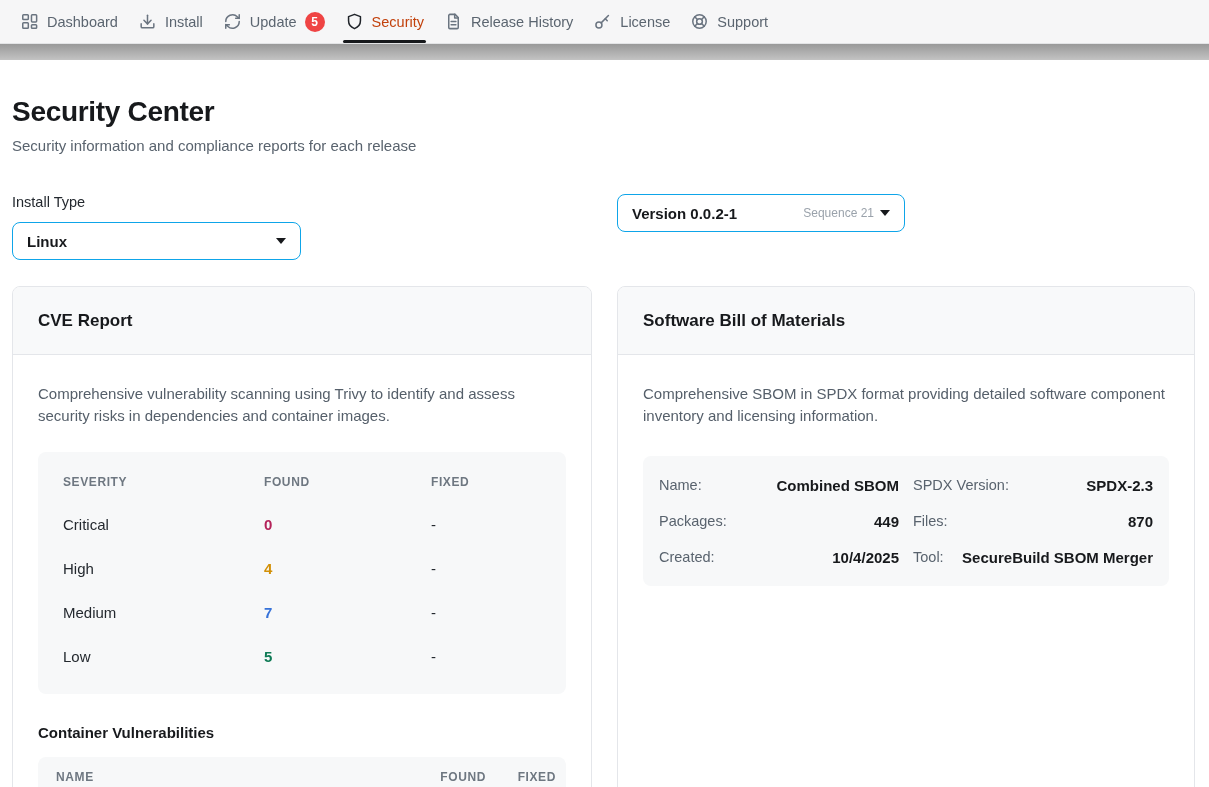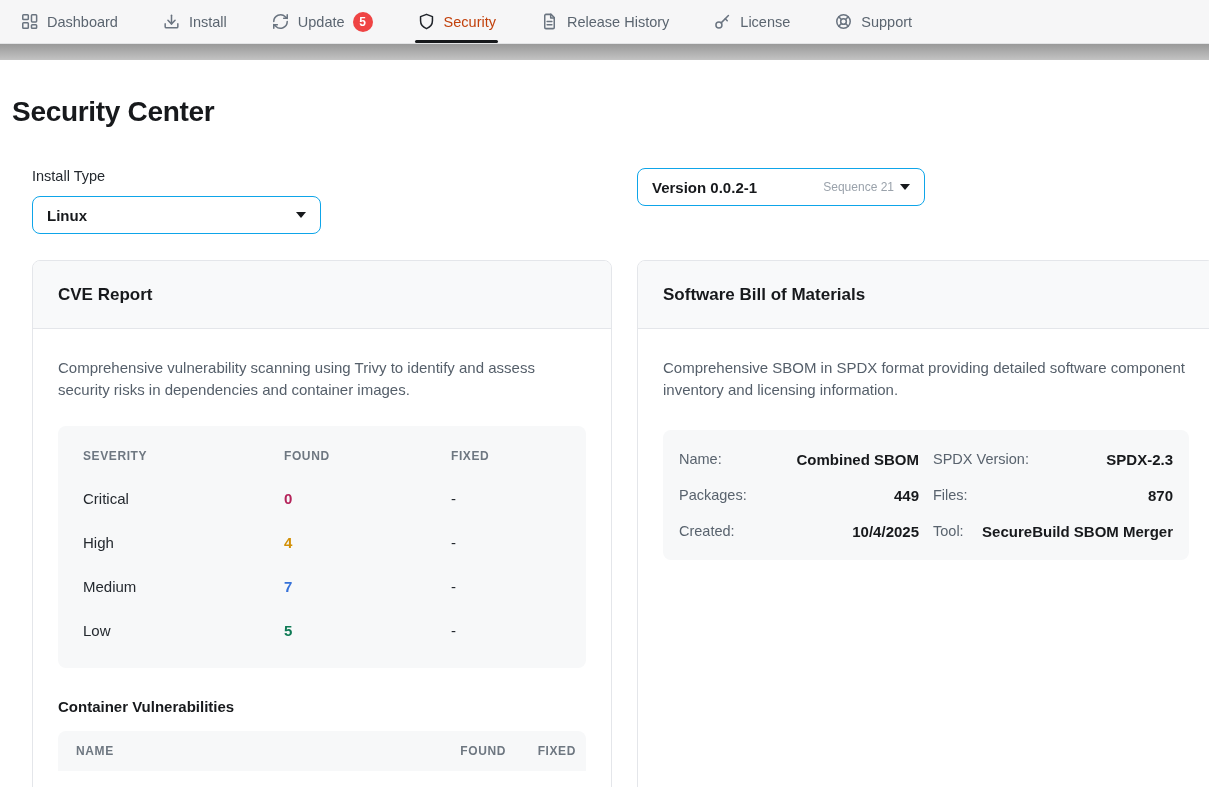--- a/index.html
+++ b/index.html
@@ -10,21 +10,21 @@
     color: #1f2329;
   }
   
   .topnav {
     height: 44px;
     background: #f6f6f7;
     border-bottom: 1px solid #e3e4e6;
     display: flex;
     align-items: stretch;
     padding-left: 20px;
-    gap: 44px;
+    gap: 20px;
   }
   .nav-item {
     display: flex;
     align-items: center;
     gap: 8px;
     font-size: 14.5px;
     font-weight: 500;
     color: #5b6570;
     cursor: pointer;
     position: relative;
@@ -58,21 +58,21 @@
   .scroll-strip {
     height: 16px;
     background: linear-gradient(180deg, #999999 0%, #c3c3c3 100%);
   }
   
   .page { padding: 36px 14px 0 12px; }
   .page-title { font-size: 28px; font-weight: 700; letter-spacing: -0.3px; color: #17191c; }
   .page-subtitle { margin-top: 9px; font-size: 15px; color: #59636e; }
 
   .columns { display: flex; gap: 25px; align-items: flex-start; }
-  .col-left { width: 580px; flex: 0 0 580px; margin-left: 20px; }
+  .col-left { width: 580px; flex: 0 0 580px; }
   .col-right { width: 578px; flex: 0 0 578px; }
 
   .filters { margin-top: 40px; }
   .filter-label { font-size: 14.5px; color: #24292f; margin-bottom: 12px; }
   .select {
     height: 38px;
     border: 1px solid #0ea5e9;
     border-radius: 8px;
     background: #fff;
     display: flex;
@@ -261,20 +261,21 @@
         </svg>
     </span>
     <span>Support</span>
   </div>
 </nav>
 <div class="scroll-strip"></div>
 
 <div class="page">
 
   <h1 class="page-title">Security Center</h1>
+  <div class="page-subtitle">Security information and compliance reports for each release</div>
 
   <div class="columns filters">
     <div class="col-left">
       <div class="filter-label">Install Type</div>
       <div class="select install">
         <span class="select-value">Linux</span>
         <span class="select-caret">
           <svg width="10" height="6" viewBox="0 0 10 6">
               <path d="M0 0h10L5 6z" fill="currentColor"></path>
             </svg>

